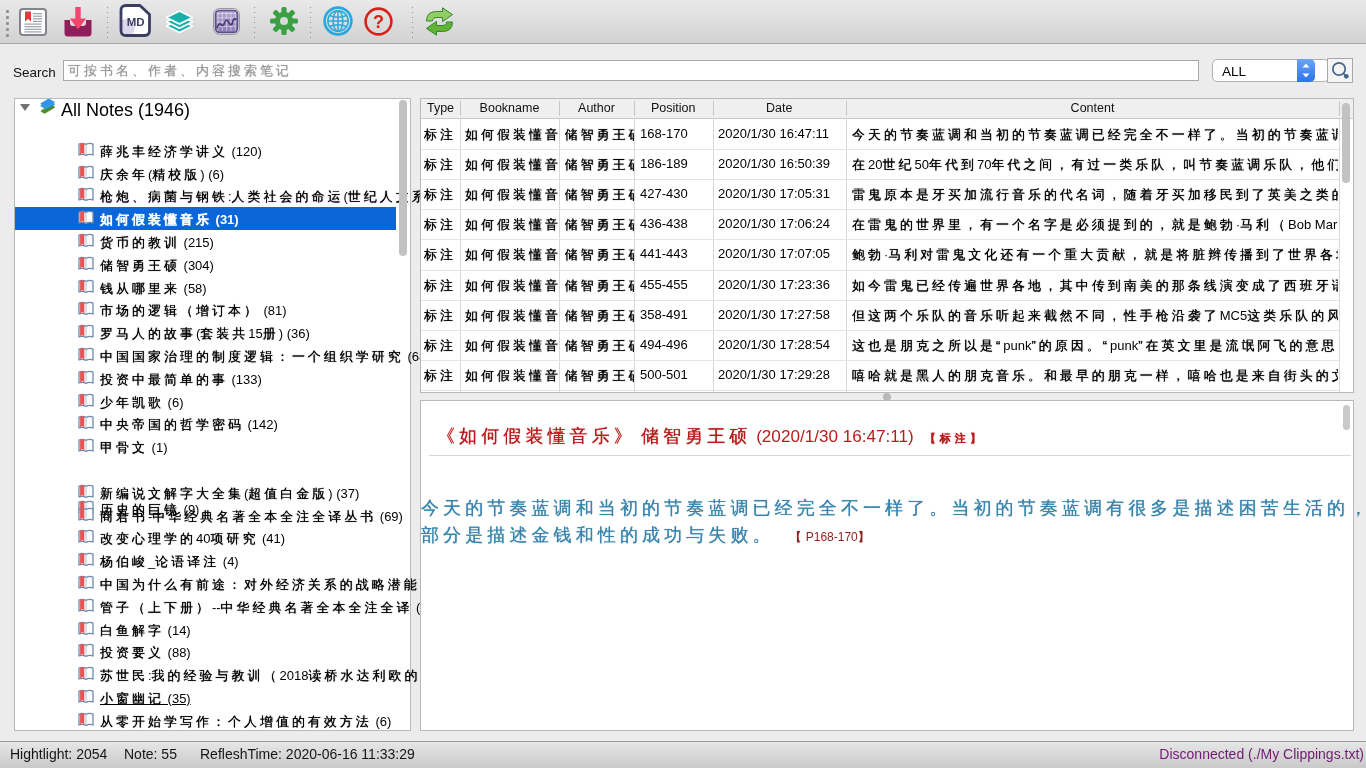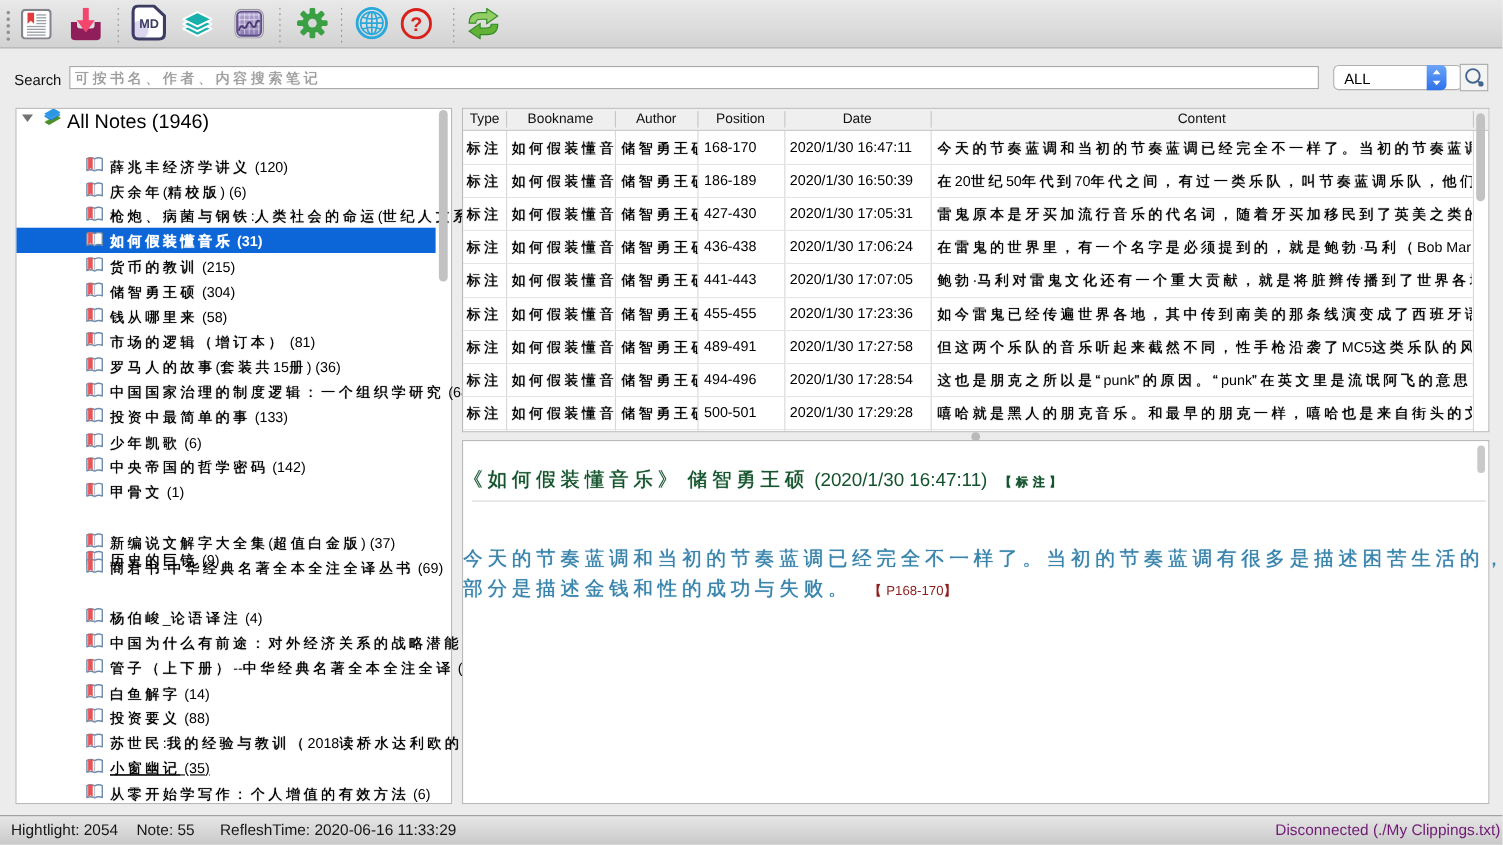--- a/index.html
+++ b/index.html
@@ -277,20 +277,28 @@
       </svg>
       <div class="lb" style="left:85px;"><i>新编说文解字大全集</i>(<i>超值白金版</i>) (37)</div>
     </div>
     <div class="trow" style="top:404.5px;">
       <svg class="ab" style="left:63px;top:3px" width="16" height="15" viewBox="0 0 16 15">
         <path d="M1 2.2 Q4.5 0.6 8 2.4 Q11.5 0.6 15 2.2 L15 13 Q11.5 11.4 8 13.4 Q4.5 11.4 1 13 Z" fill="#fdfdfd" stroke="#6f8cab" stroke-width="1.3" stroke-linejoin="round"></path>
         <path d="M8 2.4 L8 13.4" stroke="#9fb3c8" stroke-width="0.8"></path>
         <path d="M2.1 1.4 h4.2 v11 l-2.1 -1.5 -2.1 1.5 z" fill="#e65555"></path>
       </svg>
       <div class="lb" style="left:85px;"><i>商君书</i>-<i>中华经典名著全本全注全译丛书</i> (69)</div>
+    </div>
+    <div class="trow" style="top:427.3px;">
+      <svg class="ab" style="left:63px;top:3px" width="16" height="15" viewBox="0 0 16 15">
+        <path d="M1 2.2 Q4.5 0.6 8 2.4 Q11.5 0.6 15 2.2 L15 13 Q11.5 11.4 8 13.4 Q4.5 11.4 1 13 Z" fill="#fdfdfd" stroke="#6f8cab" stroke-width="1.3" stroke-linejoin="round"></path>
+        <path d="M8 2.4 L8 13.4" stroke="#9fb3c8" stroke-width="0.8"></path>
+        <path d="M2.1 1.4 h4.2 v11 l-2.1 -1.5 -2.1 1.5 z" fill="#e65555"></path>
+      </svg>
+      <div class="lb" style="left:85px;"><i>改变心理学的</i>40<i>项研究</i> (41)</div>
     </div>
     <div class="trow" style="top:450.1px;">
       <svg class="ab" style="left:63px;top:3px" width="16" height="15" viewBox="0 0 16 15">
         <path d="M1 2.2 Q4.5 0.6 8 2.4 Q11.5 0.6 15 2.2 L15 13 Q11.5 11.4 8 13.4 Q4.5 11.4 1 13 Z" fill="#fdfdfd" stroke="#6f8cab" stroke-width="1.3" stroke-linejoin="round"></path>
         <path d="M8 2.4 L8 13.4" stroke="#9fb3c8" stroke-width="0.8"></path>
         <path d="M2.1 1.4 h4.2 v11 l-2.1 -1.5 -2.1 1.5 z" fill="#e65555"></path>
       </svg>
       <div class="lb" style="left:85px;"><i>杨伯峻</i>_<i>论语译注</i> (4)</div>
     </div>
     <div class="trow" style="top:472.9px;">
@@ -409,21 +417,21 @@
     <div class="cell" style="left:3px;top:177.6px;width:36px"><i>标注</i></div>
     <div class="cell" style="left:44px;top:177.6px;width:93px"><i>如何假装懂音乐</i></div>
     <div class="cell" style="left:143.5px;top:177.6px;width:69px"><i>储智勇王硕</i></div>
     <div class="cell" style="left:219px;top:177.6px;width:71px">455-455</div>
     <div class="cell" style="left:297px;top:177.6px;width:127px">2020/1/30 17:23:36</div>
     <div class="cell" style="left:431px;top:177.6px;width:486px"><i>如今雷鬼已经传遍世界各地，其中传到南美的那条线演变成了西班牙语雷鬼，</i></div>
     <div class="hl" style="top:200.7px;width:918px"></div>
     <div class="cell" style="left:3px;top:207.8px;width:36px"><i>标注</i></div>
     <div class="cell" style="left:44px;top:207.8px;width:93px"><i>如何假装懂音乐</i></div>
     <div class="cell" style="left:143.5px;top:207.8px;width:69px"><i>储智勇王硕</i></div>
-    <div class="cell" style="left:219px;top:207.8px;width:71px">489-491</div>
+    <div class="cell" style="left:219px;top:207.8px;width:71px">358-491</div>
     <div class="cell" style="left:297px;top:207.8px;width:127px">2020/1/30 17:27:58</div>
     <div class="cell" style="left:431px;top:207.8px;width:486px"><i>但这两个乐队的音乐听起来截然不同，性手枪沿袭了</i>MC5<i>这类乐队的风格，冲撞…</i></div>
     <div class="hl" style="top:230.9px;width:918px"></div>
     <div class="cell" style="left:3px;top:238.0px;width:36px"><i>标注</i></div>
     <div class="cell" style="left:44px;top:238.0px;width:93px"><i>如何假装懂音乐</i></div>
     <div class="cell" style="left:143.5px;top:238.0px;width:69px"><i>储智勇王硕</i></div>
     <div class="cell" style="left:219px;top:238.0px;width:71px">494-496</div>
     <div class="cell" style="left:297px;top:238.0px;width:127px">2020/1/30 17:28:54</div>
     <div class="cell" style="left:431px;top:238.0px;width:486px"><i>这也是朋克之所以是“</i>punk<i>”的原因。“</i>punk<i>”在英文里是流氓阿飞的意思，只不过…</i></div>
     <div class="hl" style="top:261.1px;width:918px"></div>
@@ -431,21 +439,21 @@
     <div class="cell" style="left:44px;top:268.2px;width:93px"><i>如何假装懂音乐</i></div>
     <div class="cell" style="left:143.5px;top:268.2px;width:69px"><i>储智勇王硕</i></div>
     <div class="cell" style="left:219px;top:268.2px;width:71px">500-501</div>
     <div class="cell" style="left:297px;top:268.2px;width:127px">2020/1/30 17:29:28</div>
     <div class="cell" style="left:431px;top:268.2px;width:486px"><i>嘻哈就是黑人的朋克音乐。和最早的朋克一样，嘻哈也是来自街头的文化，都是一…</i></div>
     <div class="hl" style="top:291.3px;width:918px"></div>
     <div class="ab" style="left:921px;top:4px;width:8px;height:80px;border-radius:4px;background:#c2c2c2"></div>
   </div>
 <div class="ab" style="left:883px;top:393px;width:8px;height:8px;border-radius:50%;background:#b9b9b9"></div>
 <div id="det" class="ab">
-    <div class="ab" style="left:0;top:23px;font-size:18px;color:#14532d;white-space:nowrap"><i>《如何假装懂音乐》</i> <i>储智勇王硕</i><span style="font-size:17.1px"> (2020/1/30 16:47:11)</span><span style="font-size:11px;font-weight:bold;margin-left:11px"><i>【标注】</i></span></div>
+    <div class="ab" style="left:16px;top:23px;font-size:18px;color:#b91c1c;white-space:nowrap"><i>《如何假装懂音乐》</i> <i>储智勇王硕</i><span style="font-size:17.1px"> (2020/1/30 16:47:11)</span><span style="font-size:11px;font-weight:bold;margin-left:11px"><i>【标注】</i></span></div>
     <div class="ab" style="left:8px;top:54px;width:922px;height:1px;background:#d8d8d8"></div>
     <div class="ab" style="left:0px;top:93.5px;width:940px;font-size:18px;line-height:27.5px;color:#3a84ac;white-space:nowrap"><i>今天的节奏蓝调和当初的节奏蓝调已经完全不一样了。当初的节奏蓝调有很多是描述困苦生活的，今天的节奏蓝调大</i><br><i>部分是描述金钱和性的成功与失败。</i><span style="font-size:12px;color:#8b1e1e;margin-left:15px"><i>【</i>P168-170<i>】</i></span></div>
     <div class="ab" style="left:922px;top:4px;width:7px;height:25px;border-radius:4px;background:#c9c9c9"></div>
   </div>
 <div id="sb" class="ab"></div>
 <div class="ab st" style="left:10px">Hightlight: 2054</div>
 <div class="ab st" style="left:124px">Note: 55</div>
 <div class="ab st" style="left:200px">RefleshTime: 2020-06-16 11:33:29</div>
 <div class="ab st" style="right:2px;color:#701a75;font-size:14px">Disconnected (./My Clippings.txt)</div>
 </body></html>

